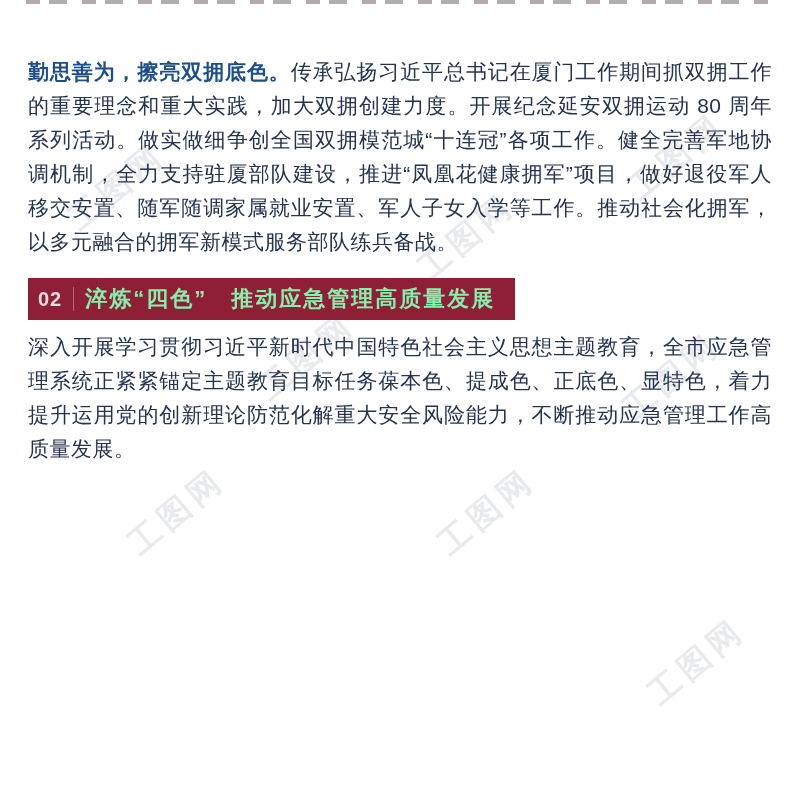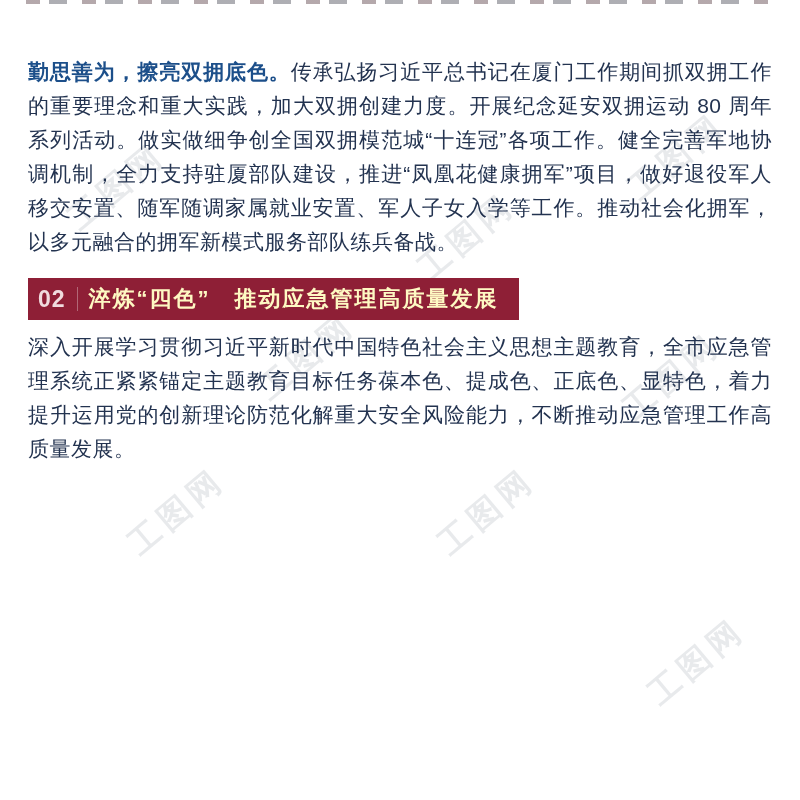--- a/index.html
+++ b/index.html
@@ -27,23 +27,23 @@
   .para .lead{color:#1c4f8a;font-weight:bold;}
   .p1{margin-top:55px;}
   .p2{margin-top:34px;}
   .p3{margin-top:20px;}
   .p4{margin-top:10px;}
   .sec-row{margin-top:19px;}
   .sec-header{
     display:inline-flex;align-items:center;background:#8e1f36;
     padding:6px 20px 6px 10px;
   }
-  .sec-num{color:#f0dbde;font-size:23px;font-weight:bold;letter-spacing:1px;}
+  .sec-num{color:#f0dbde;font-size:20px;font-weight:bold;letter-spacing:1px;}
   .sec-divider{width:1px;height:24px;background:rgba(255,255,255,.32);margin:0 11px;}
-  .sec-title{color:#fef9c3;font-size:22px;font-weight:bold;letter-spacing:2px;white-space:pre-wrap;}
+  .sec-title{color:#86efac;font-size:22px;font-weight:bold;letter-spacing:2px;white-space:pre-wrap;}
 </style>
 </head>
 <body>
 
 <div class="page">
 
   <div class="top-remnant"></div>
 
   <div class="wm-layer">
     <span class="wm" style="left:60px;top:165px">工图网</span>

